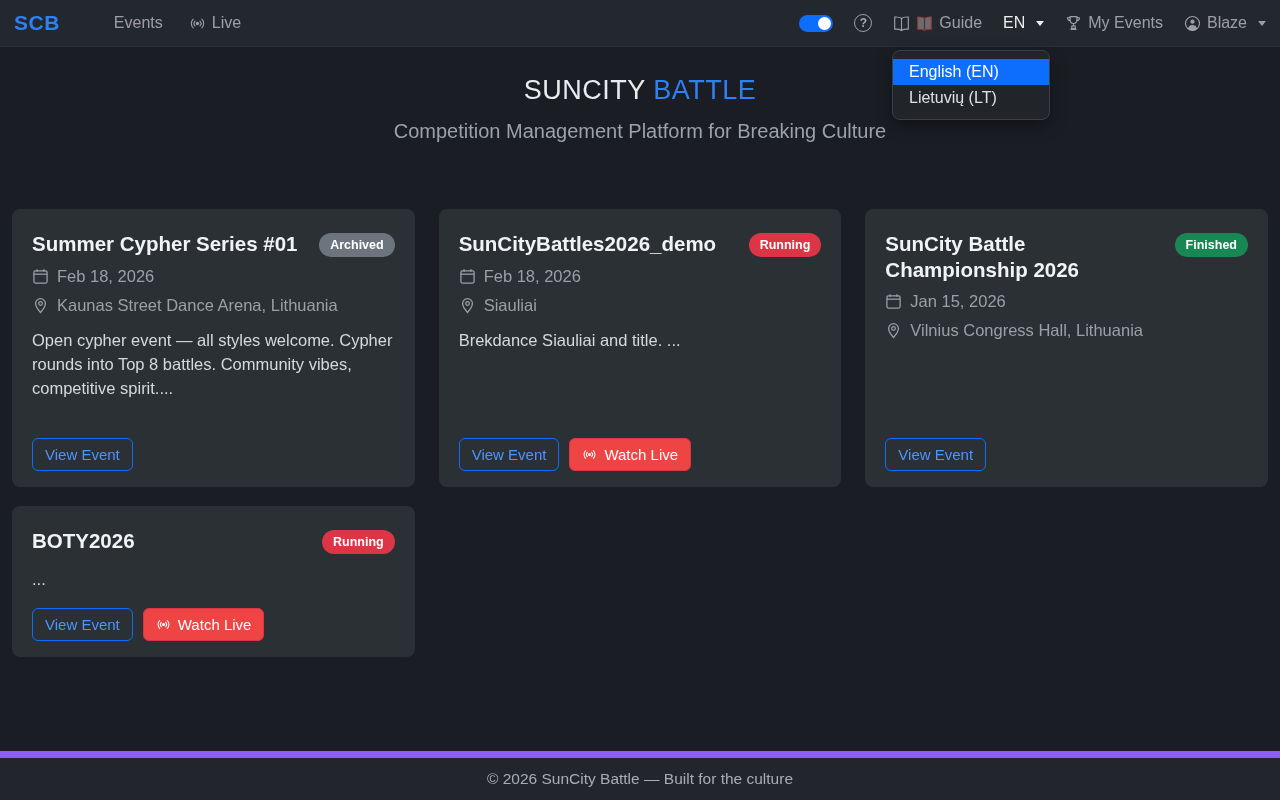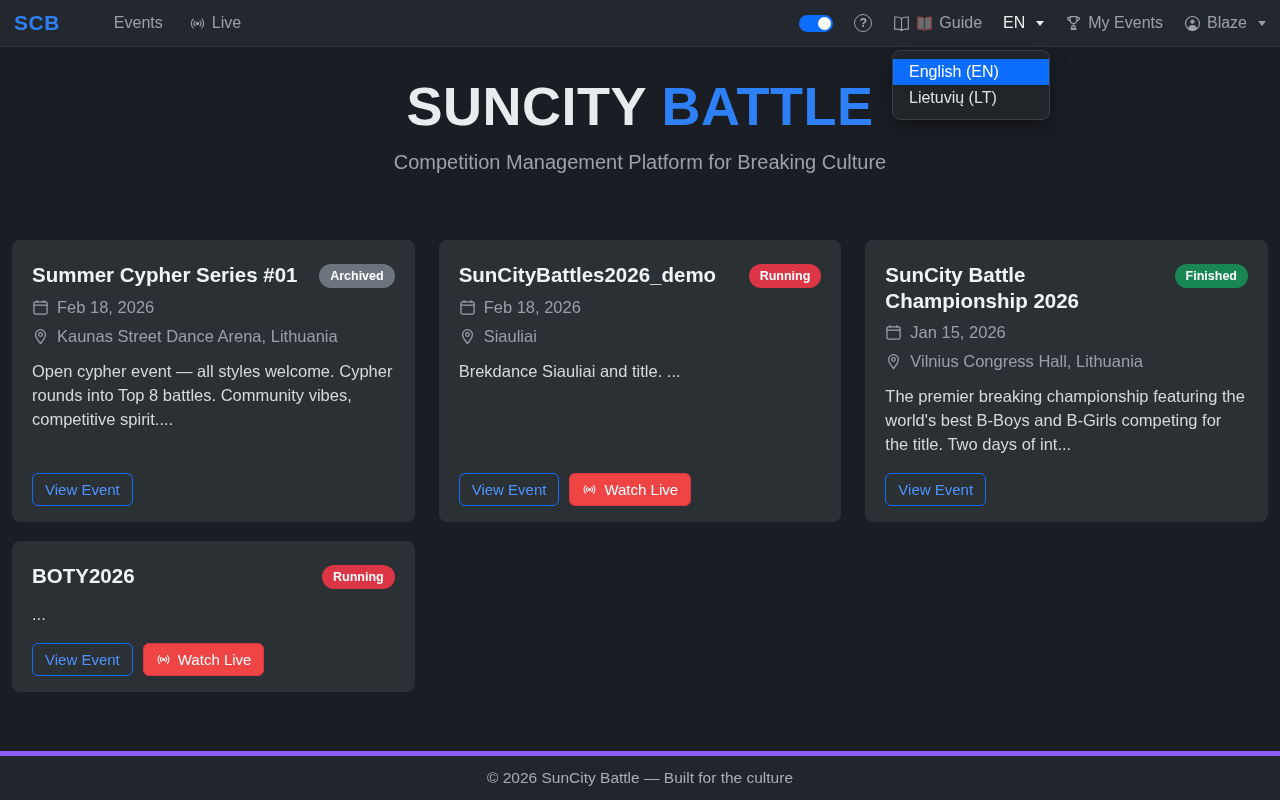--- a/index.html
+++ b/index.html
@@ -100,22 +100,22 @@
     padding: 4px 16px;
     cursor: pointer;
     white-space: nowrap;
   }
   .dropdown-item.active { background: #0d6efd; color: #ffffff; }
 
   
   main { flex: 1 1 auto; }
   .hero { text-align: center; margin-top: 28px; }
   .hero h1 {
-    font-size: 54px;
-    font-weight: 700;
+    font-size: 27px;
+    font-weight: 400;
     color: #e9ecef;
     letter-spacing: .5px;
   }
   .hero h1 .accent { color: #2e80f6; }
   .hero .subtitle {
     margin-top: 14px;
     font-size: 20px;
     color: #9ba2aa;
     font-weight: 400;
   }
@@ -200,21 +200,21 @@
     background: #ef4444;
     border: 1px solid #dc3545;
     color: #ffffff;
   }
 
   
   footer {
     flex: 0 0 auto;
     height: 49px;
     background: #22262c;
-    border-top: 5px solid #8b5cf6;
+    border-top: 7px solid #8b5cf6;
     display: flex;
     align-items: center;
     justify-content: center;
     font-size: 15.5px;
     color: #a7adb4;
   }
 
   svg { display: block; }
 </style>
 </head>
@@ -385,21 +385,20 @@
     </div>
     <div class="meta meta-loc">
       <span class="icon-16">
         <svg viewBox="0 0 16 16" width="17" height="17" fill="none" stroke="currentColor" stroke-width="1.2">
               <path d="M8 1.6a4.6 4.6 0 0 1 4.6 4.6C12.6 9.4 8 14.6 8 14.6S3.4 9.4 3.4 6.2A4.6 4.6 0 0 1 8 1.6z"></path>
               <circle cx="8" cy="6.1" r="1.7"></circle>
             </svg>
       </span>
       <span class="meta-text">Vilnius Congress Hall, Lithuania</span>
     </div>
-    <p class="desc">The premier breaking championship featuring the world's best B-Boys and B-Girls competing for the title. Two days of int...</p>
     <div class="actions">
       <button class="btn btn-outline-primary">View Event</button>
 
     </div>
   </article>
 
   <article class="card">
     <div class="card-head">
       <h3 class="card-title">BOTY2026</h3>
       <span class="badge" style="background: rgb(220, 53, 69);">Running</span>

